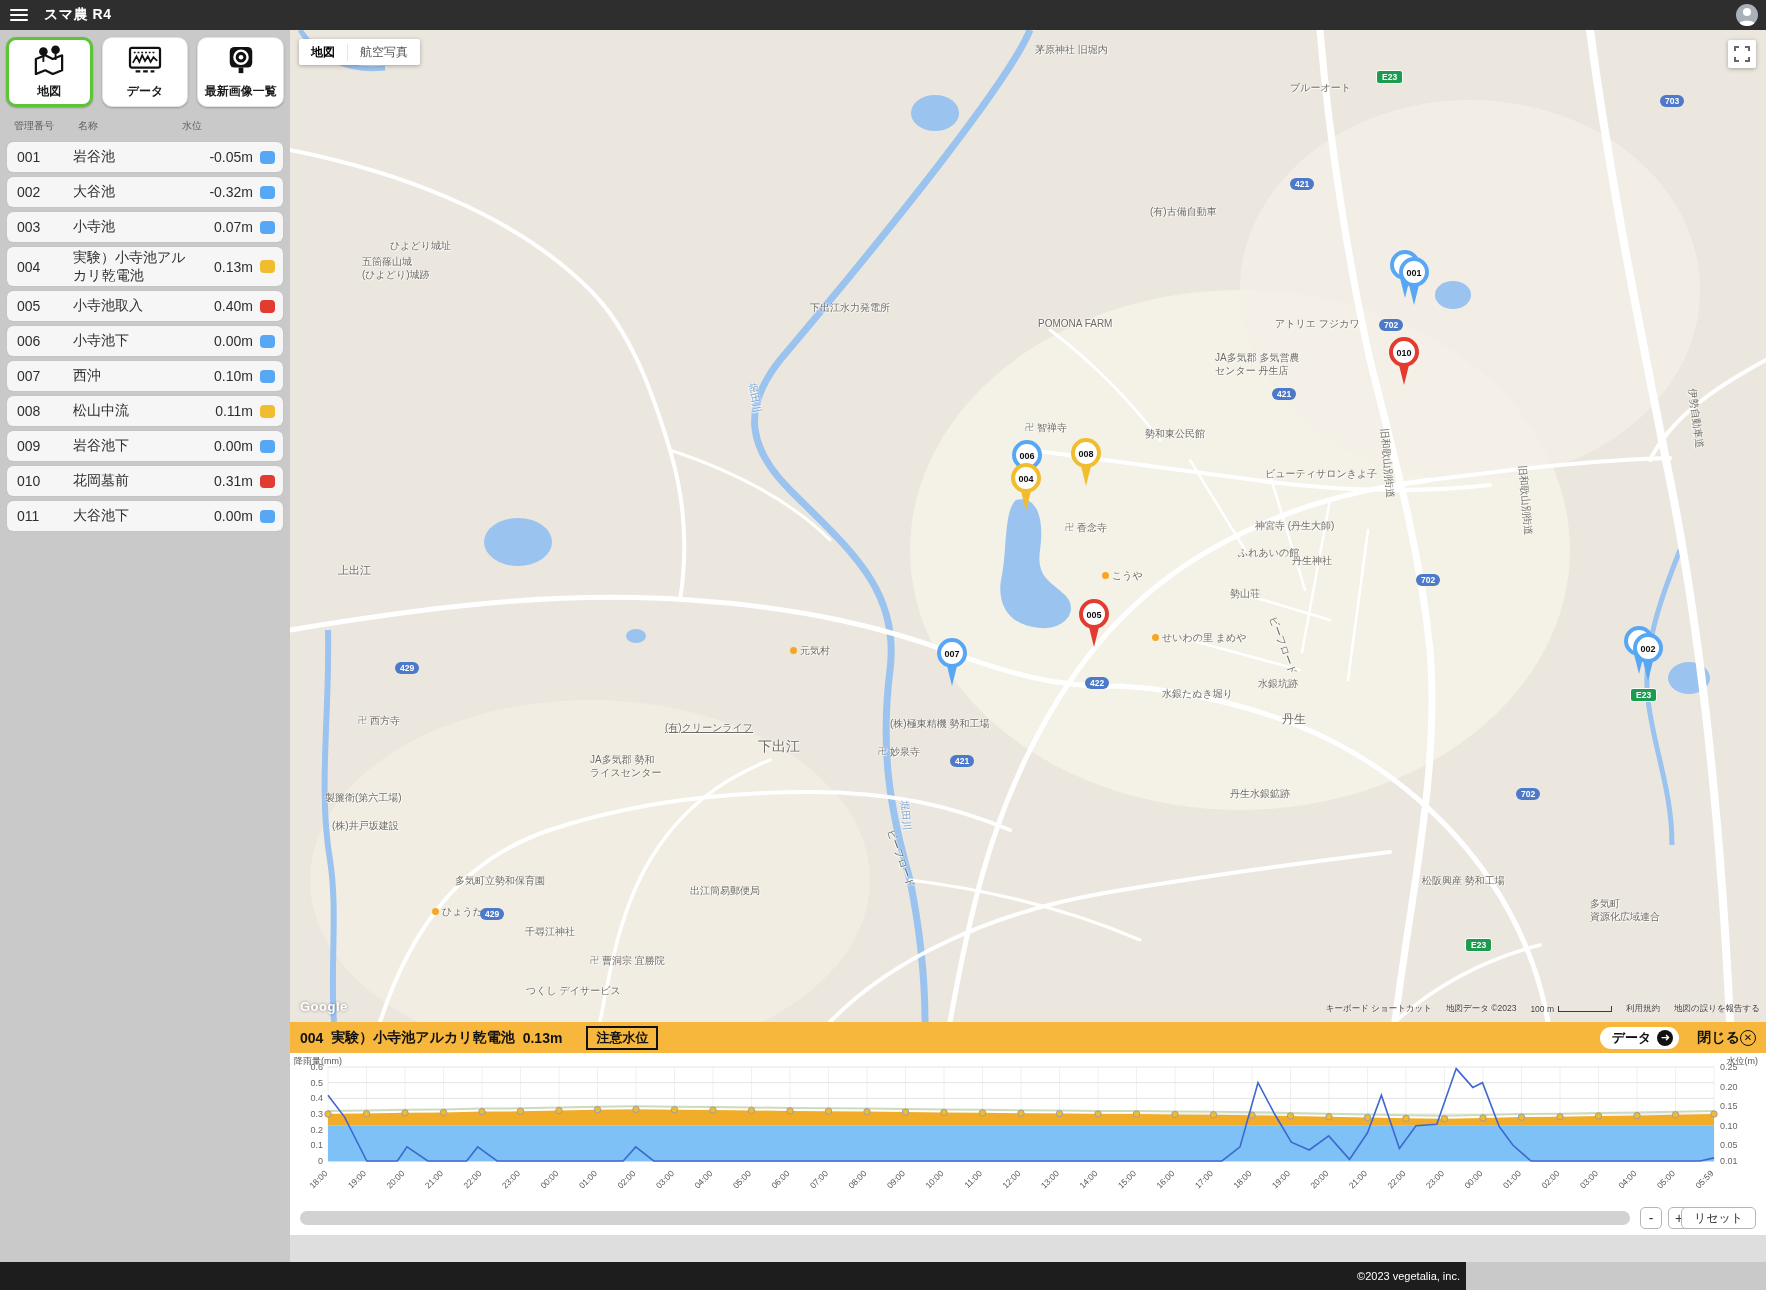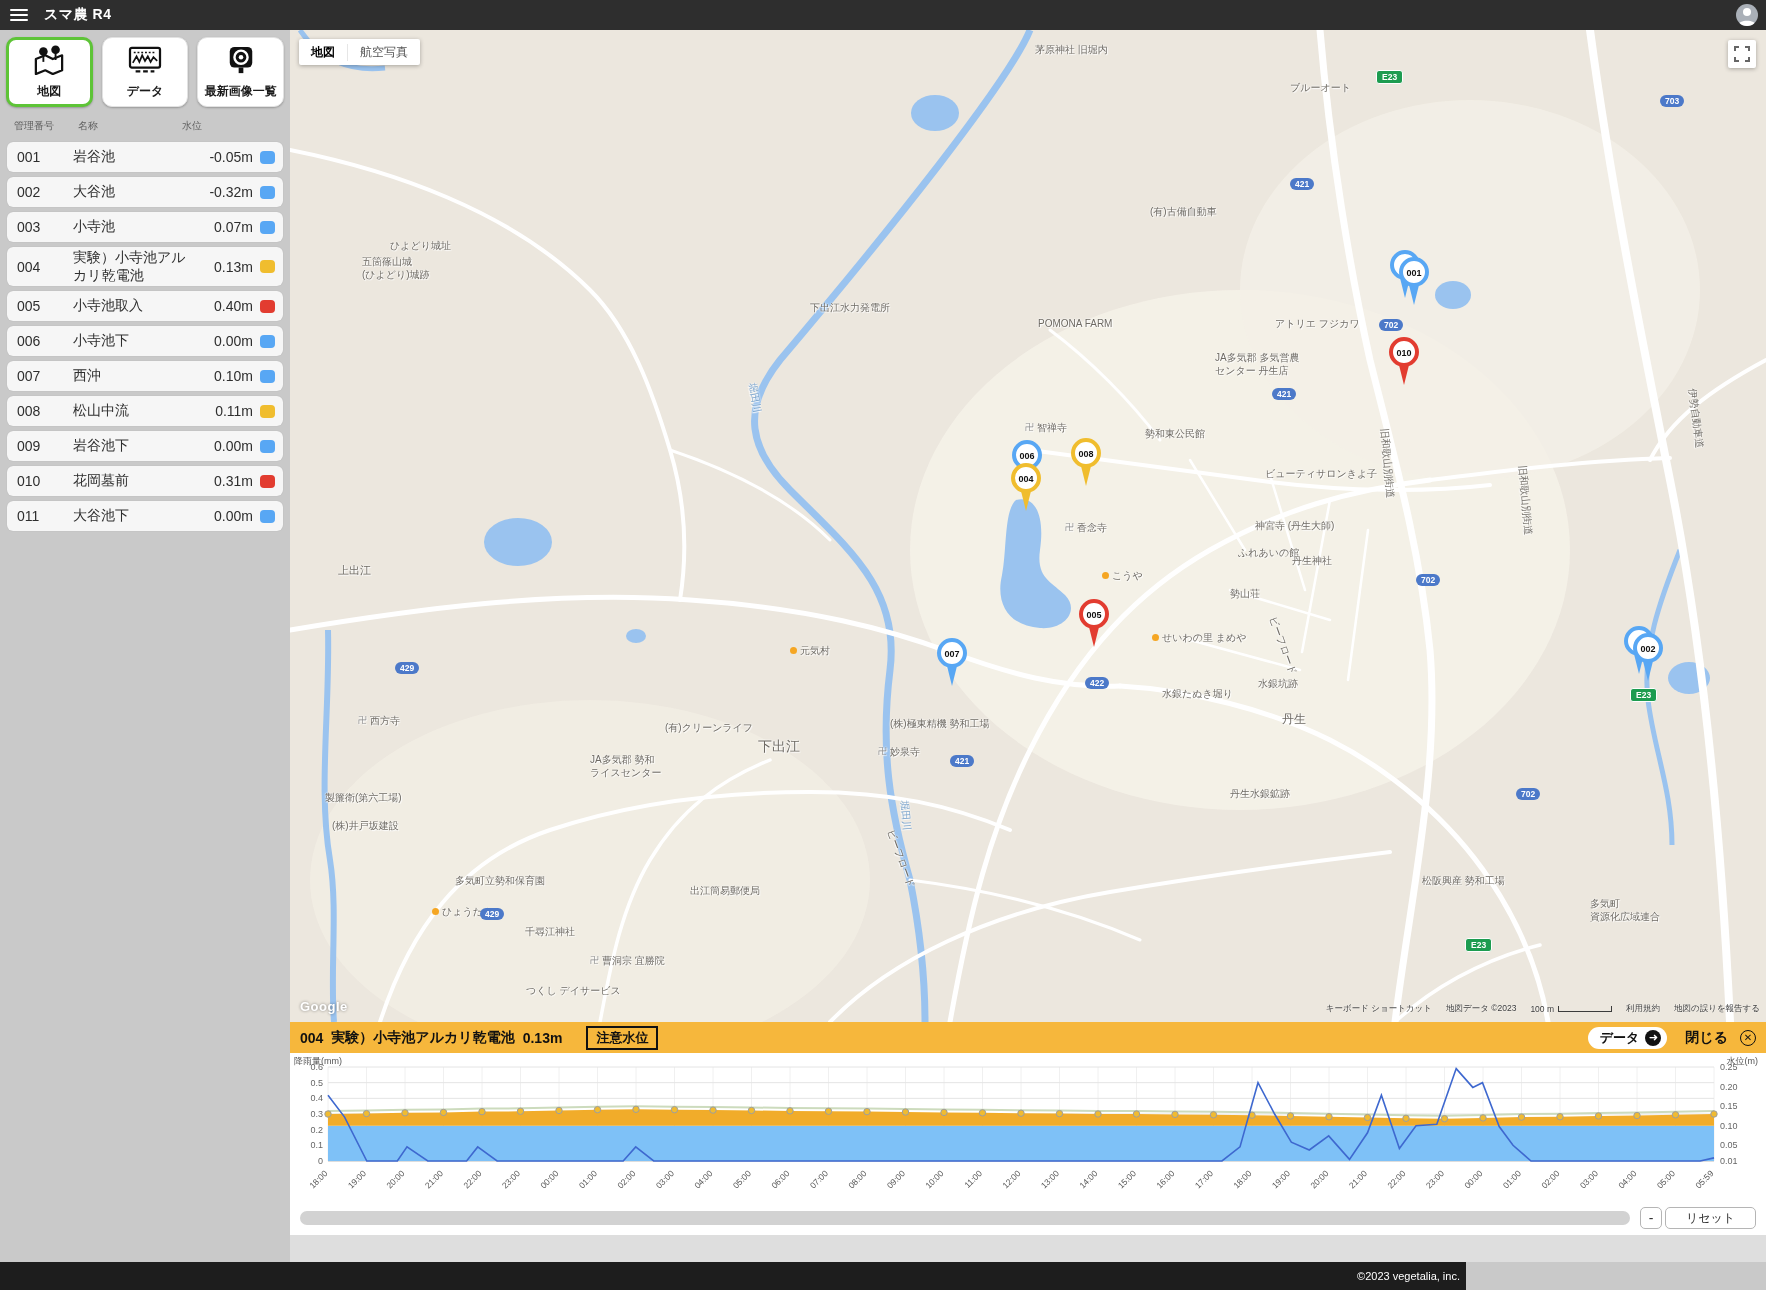--- a/index.html
+++ b/index.html
@@ -64,30 +64,30 @@
   .bottom { position:absolute; left:290px; top:1022px; width:1476px; height:240px; background:#dedede; }
   .detailbar { height:31px; background:#f6b73c; display:flex; align-items:center; padding:0 10px; gap:8px; }
   .detailbar .t { font-size:14px; font-weight:bold; color:#111; }
   .warn-badge { border:2px solid #111; padding:1px 8px; font-size:13px; font-weight:bold; color:#111;
     background:transparent; margin-left:16px; }
   .bar-right { margin-left:auto; display:flex; align-items:center; gap:18px; }
   .data-btn { background:#fff; border-radius:14px; padding:2px 6px 2px 12px; font-size:13px; font-weight:bold;
     display:flex; align-items:center; gap:6px; cursor:pointer; color:#111; }
   .data-btn .arr { width:16px; height:16px; border-radius:50%; background:#111; color:#fff; font-size:11px;
     display:flex; align-items:center; justify-content:center; }
-  .close-btn { display:flex; align-items:center; gap:12px; font-size:14px; font-weight:bold; color:#111; cursor:pointer; }
+  .close-btn { display:flex; align-items:center; gap:0; font-size:14px; font-weight:bold; color:#111; cursor:pointer; }
   .close-btn .x { width:16px; height:16px; border:1.5px solid #111; border-radius:50%; font-size:10px;
     display:flex; align-items:center; justify-content:center; }
   .chartwrap { background:#fff; height:148px; padding:2px 2px 0 2px; }
   .controls { position:relative; height:34px; background:#fff; }
   .track { position:absolute; left:10px; top:10px; width:1330px; height:14px; background:#d2d2d2; border-radius:7px; cursor:pointer;}
   .zoombtn { position:absolute; top:6px; width:22px; height:22px; background:#fff; border:1px solid #b5b5b5;
     border-radius:5px; font-size:14px; color:#333; display:flex; align-items:center; justify-content:center; cursor:pointer; }
   .resetbtn { position:absolute; top:6px; right:10px; height:22px; background:#fff; border:1px solid #b5b5b5;
-    border-radius:5px; font-size:12px; color:#333; padding:0 20px; display:flex; align-items:center; cursor:pointer; }
+    border-radius:5px; font-size:12px; color:#333; padding:0 12px; display:flex; align-items:center; cursor:pointer; }
 
   
   .footer { position:absolute; left:0; top:1262px; width:1466px; height:28px; background:#1d1d1d;
     display:flex; align-items:center; justify-content:flex-end; padding:0 6px; }
   .footer span { color:#fff; font-size:11px; }
 </style>
 </head>
 <body>
 
 <header class="topbar">
@@ -290,21 +290,21 @@
       <div class="map-label" style="left: 1002px; top: 525px;"><span>丹生神社</span></div>
       <div class="map-label" style="left: 812px; top: 540px;"><span class="dot" style="background: rgb(245, 166, 35);"></span><span>こうや</span></div>
       <div class="map-label" style="left: 940px; top: 558px;"><span>勢山荘</span></div>
       <div class="map-label" style="left: 862px; top: 602px;"><span class="dot" style="background: rgb(245, 166, 35);"></span><span>せいわの里 まめや</span></div>
       <div class="map-label" style="left: 872px; top: 658px;"><span>水銀たぬき堀り</span></div>
       <div class="map-label" style="left: 968px; top: 648px;"><span>水銀坑跡</span></div>
       <div class="map-label" style="left: 992px; top: 682px; font-size: 12px;"><span>丹生</span></div>
       <div class="map-label" style="left: 500px; top: 615px;"><span class="dot" style="background: rgb(245, 166, 35);"></span><span>元気村</span></div>
       <div class="map-label" style="left: 48px; top: 534px; font-size: 11px;"><span>上出江</span></div>
       <div class="map-label" style="left: 68px; top: 685px;"><span class="glyph">卍</span><span>西方寺</span></div>
-      <div class="map-label" style="left: 375px; top: 692px;"><span>(有)クリーンライフ</span></div>
+      <div class="map-label" style="left: 375px; top: 692px; text-decoration: underline;"><span>(有)クリーンライフ</span></div>
       <div class="map-label" style="left: 468px; top: 708px; font-size: 14px;"><span>下出江</span></div>
       <div class="map-label" style="left: 600px; top: 688px;"><span>(株)極東精機 勢和工場</span></div>
       <div class="map-label" style="left: 588px; top: 716px;"><span class="glyph">卍</span><span>妙泉寺</span></div>
       <div class="map-label" style="left: 300px; top: 724px;"><span>JA多気郡 勢和
 ライスセンター</span></div>
       <div class="map-label" style="left: 35px; top: 762px;"><span>製簾衛(第六工場)</span></div>
       <div class="map-label" style="left: 42px; top: 790px;"><span>(株)井戸坂建設</span></div>
       <div class="map-label" style="left: 165px; top: 845px;"><span>多気町立勢和保育園</span></div>
       <div class="map-label" style="left: 142px; top: 876px;"><span class="dot" style="background: rgb(245, 166, 35);"></span><span>ひょうたん</span></div>
       <div class="map-label" style="left: 235px; top: 896px;"><span>千尋江神社</span></div>

